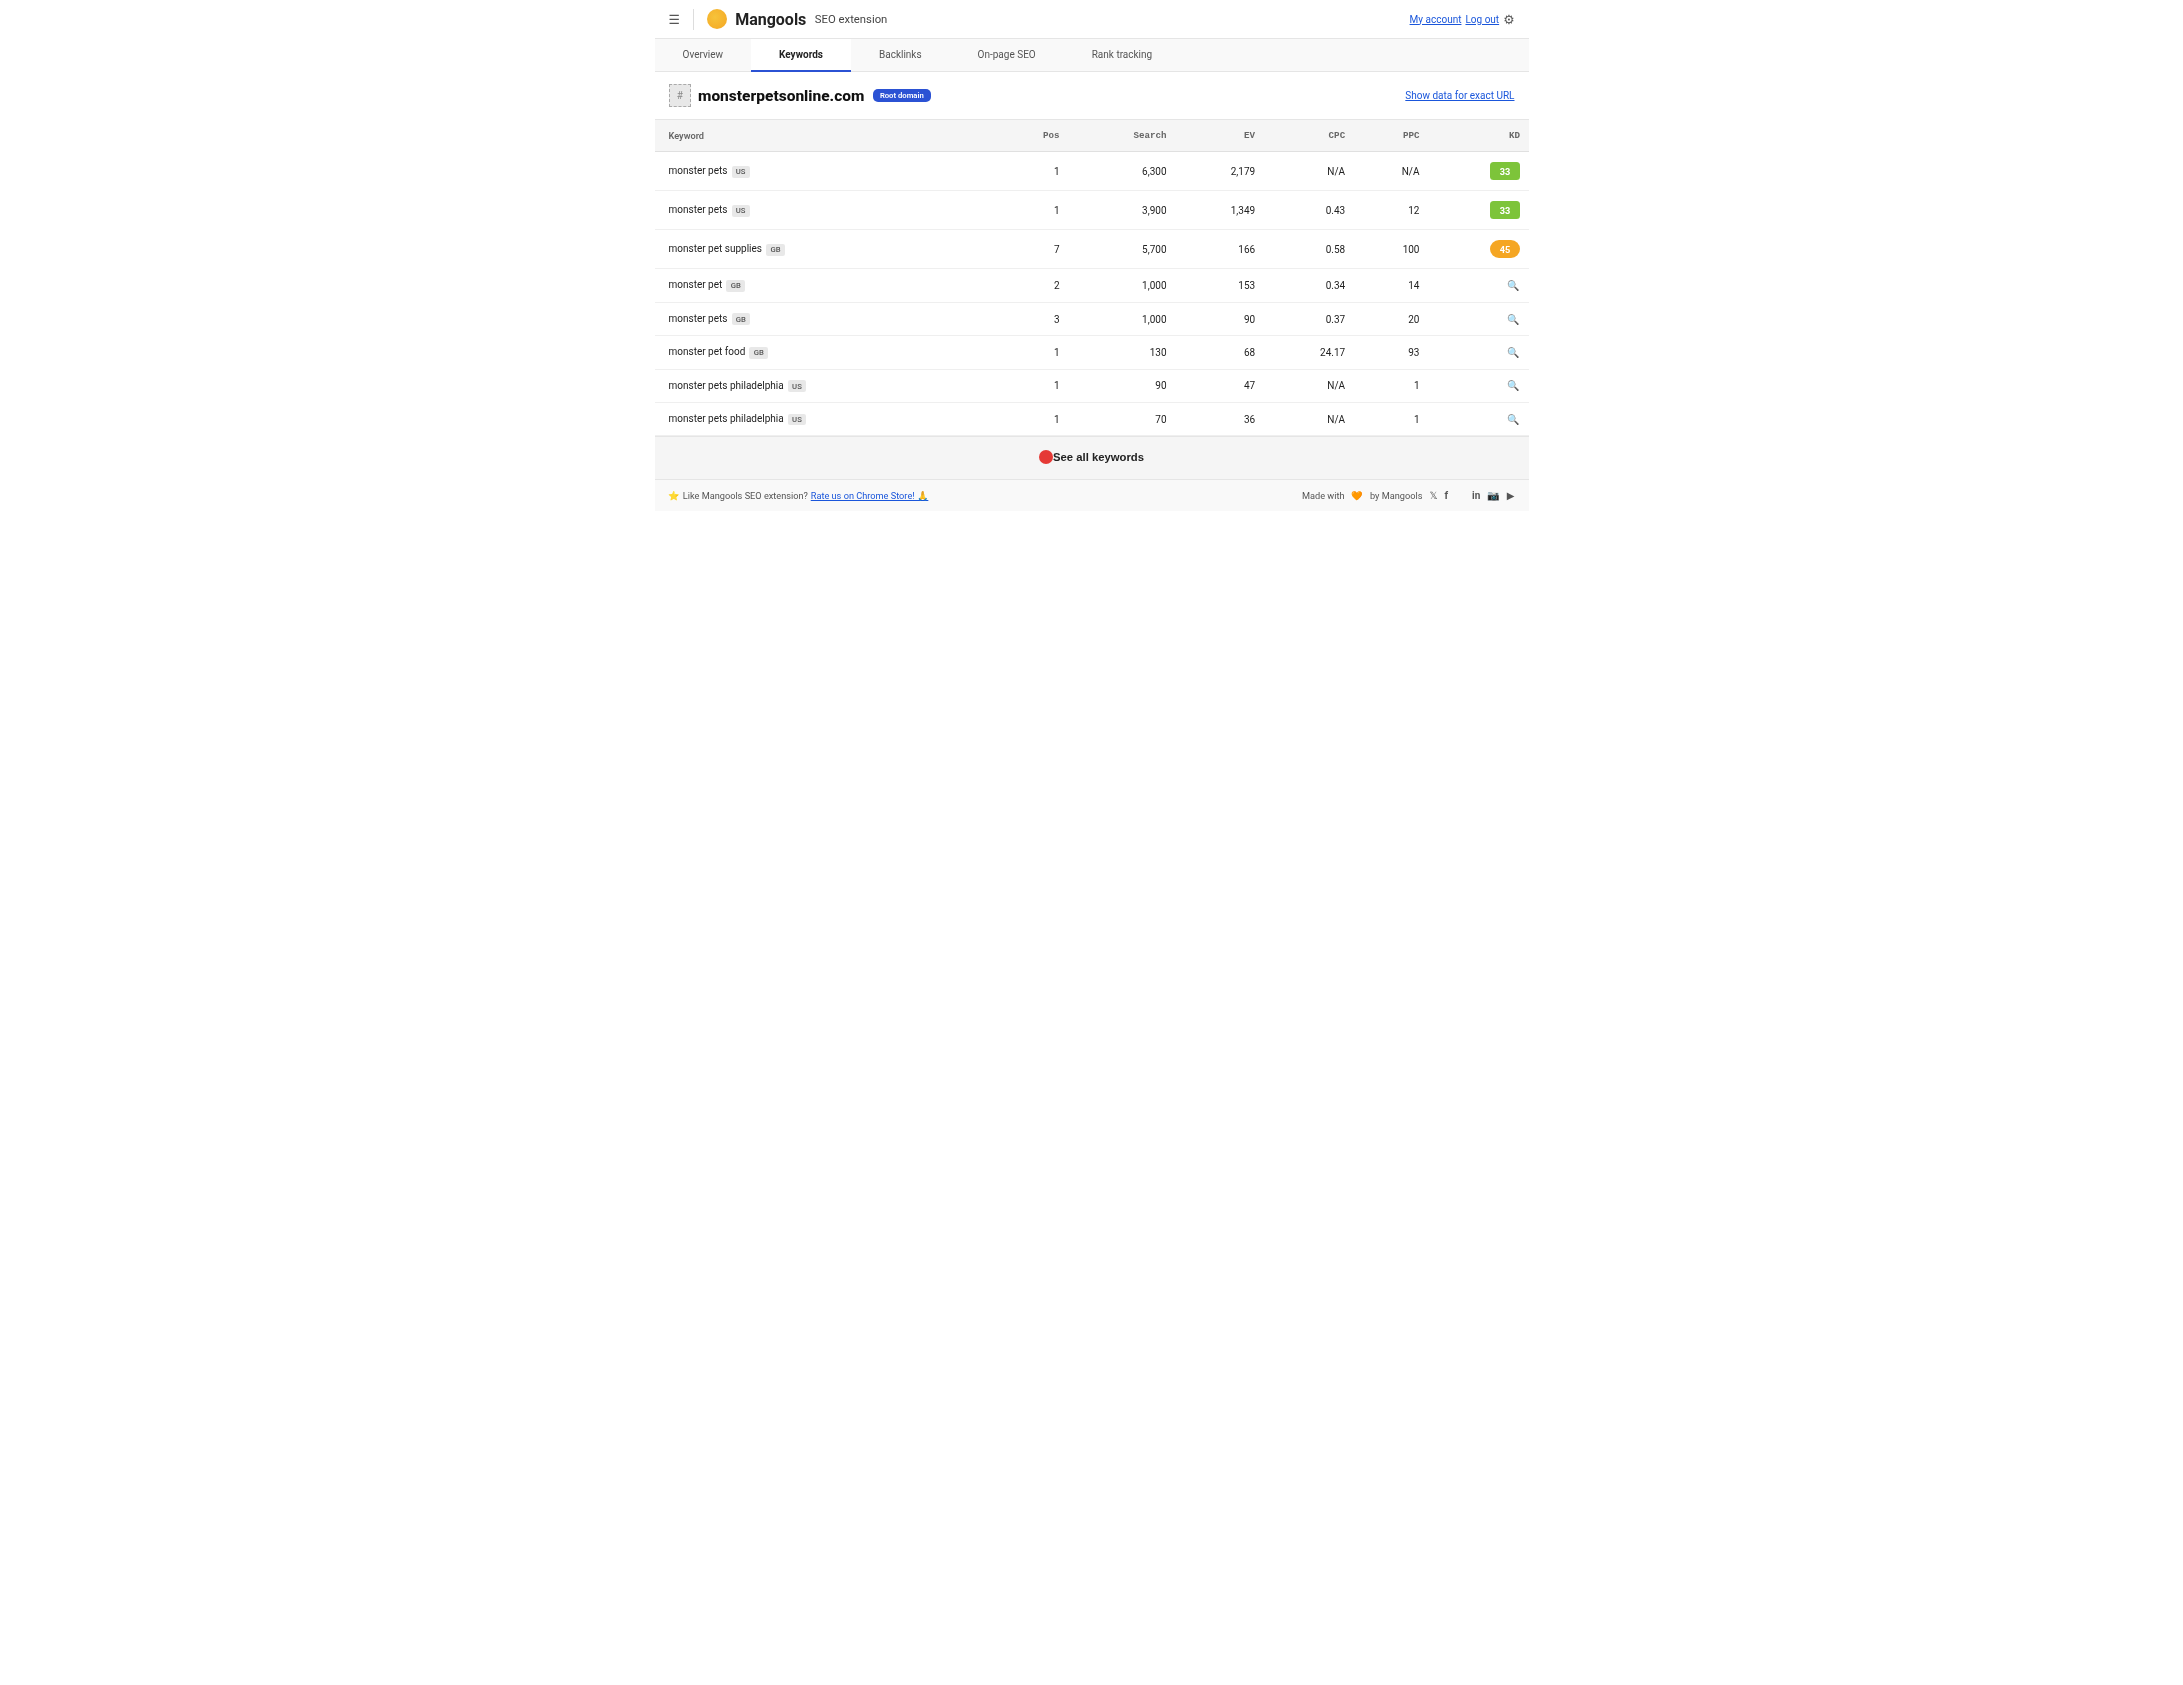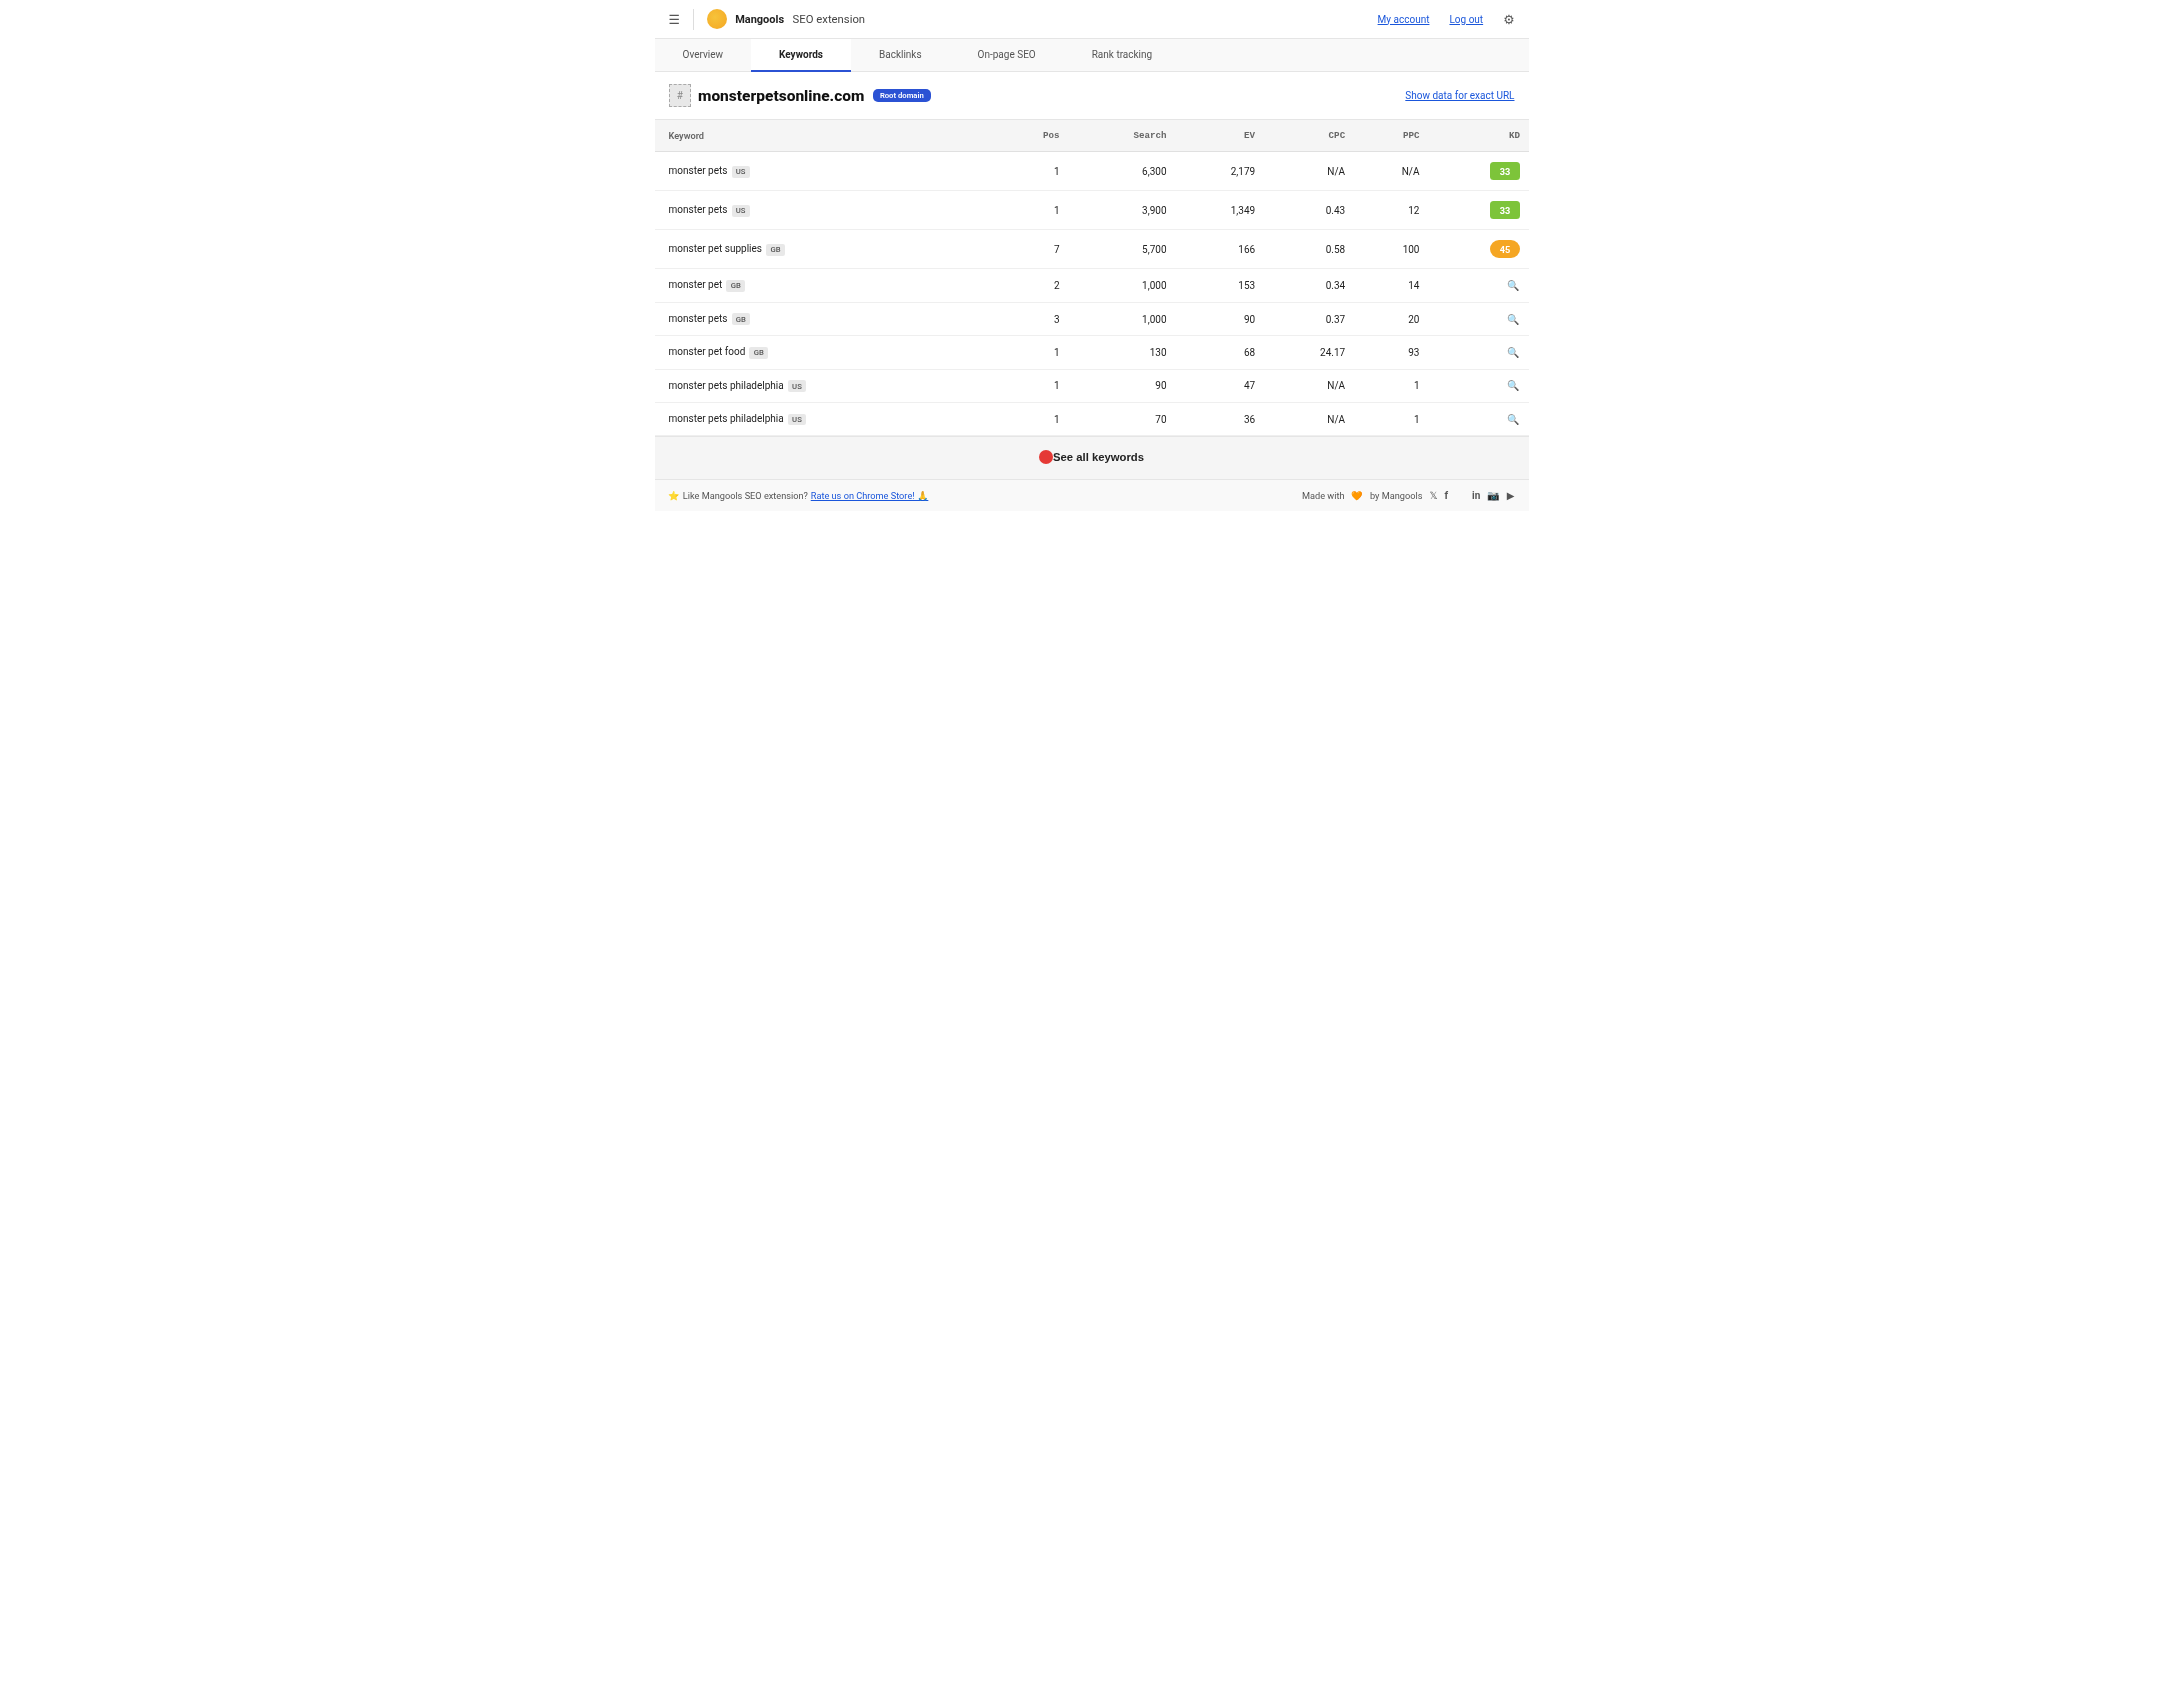--- a/index.html
+++ b/index.html
@@ -33,33 +33,33 @@
       cursor: pointer;
     }
     .logo-circle {
       width: 20px;
       height: 20px;
       background: radial-gradient(circle at 40% 40%, #f6c33a, #f5a623);
       border-radius: 50%;
       display: inline-block;
     }
     .brand-name {
-      font-size: 11px;
+      font-size: 16px;
       font-weight: 700;
       color: #222;
     }
     .app-name {
       font-size: 11.3px;
       color: #444;
       font-weight: 400;
     }
     .header-right {
       display: flex;
       align-items: center;
-      gap: 20px;
+      gap: 4px;
     }
     .header-link {
       color: #1a56db;
       text-decoration: underline;
       font-size: 10px;
       cursor: pointer;
     }
     .gear-icon {
       font-size: 12.7px;
       color: #555;

